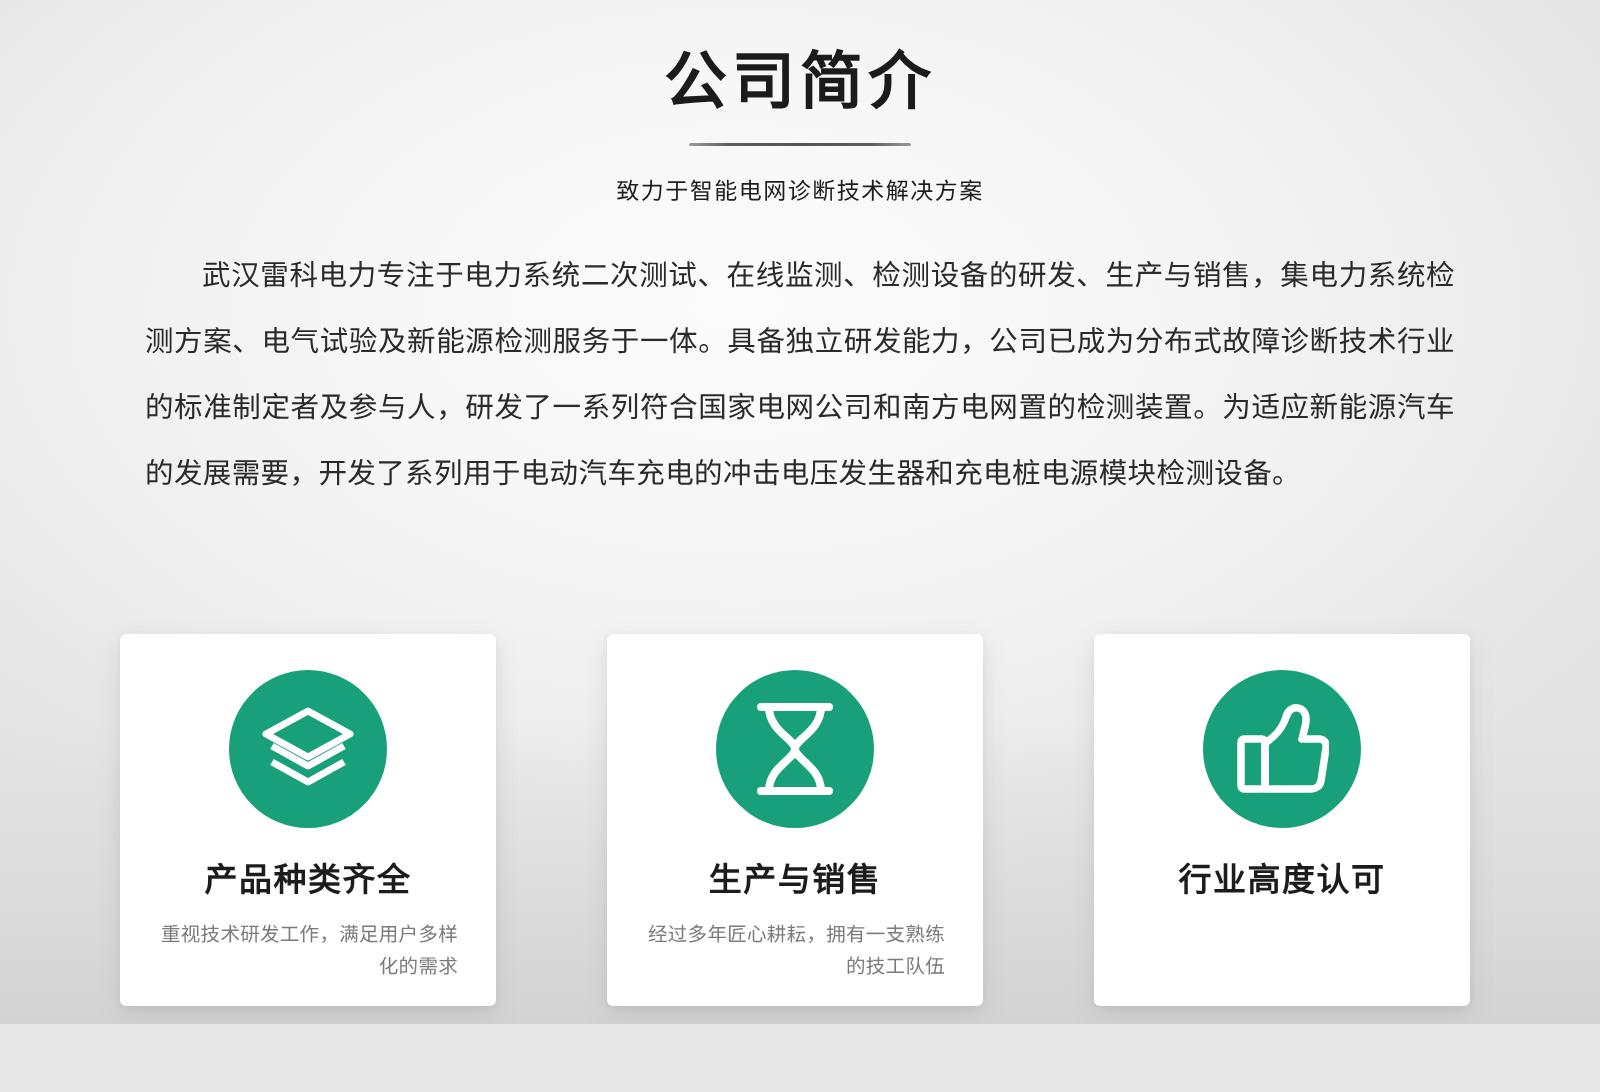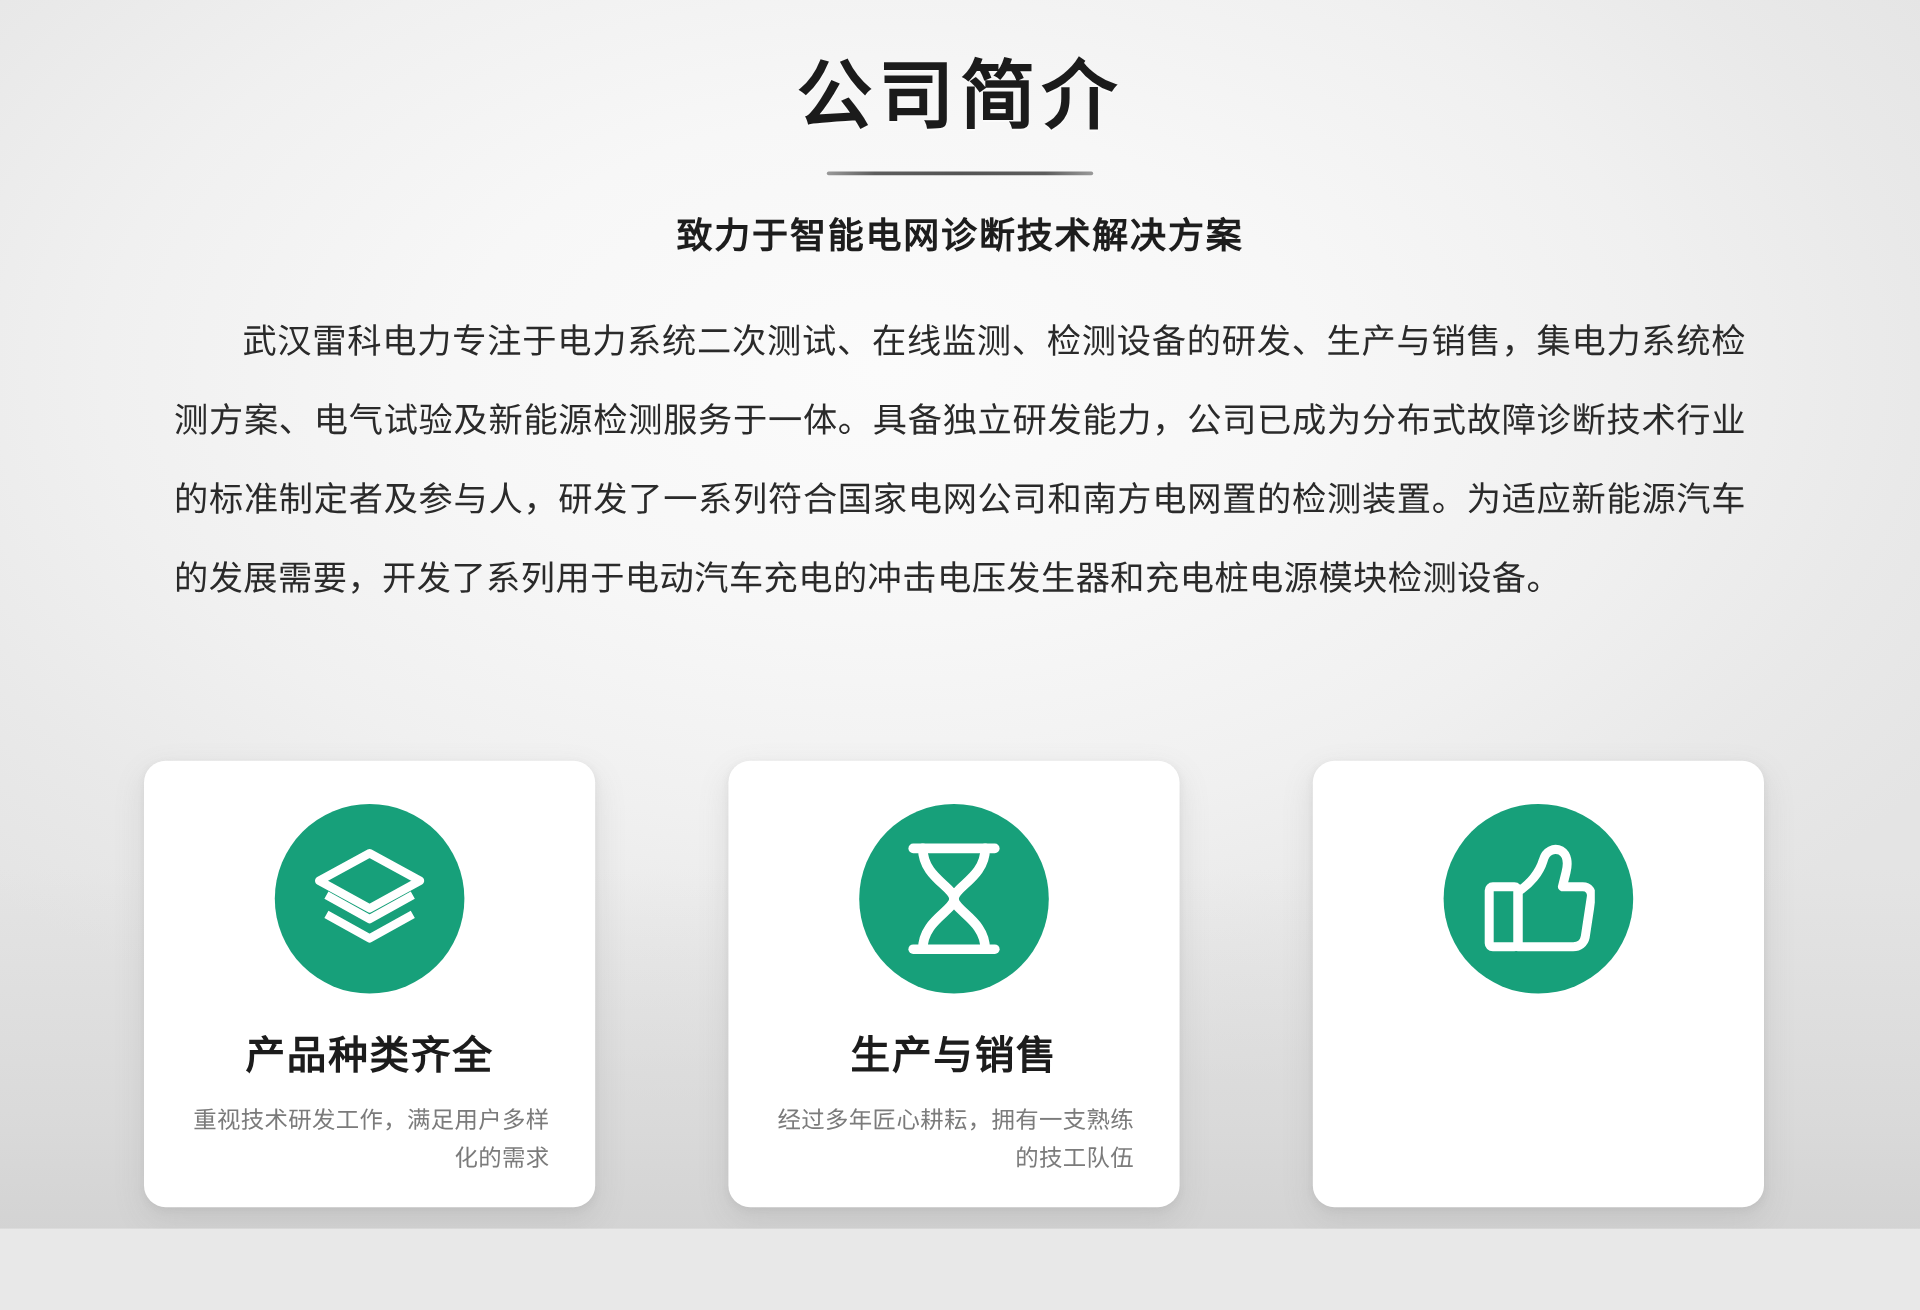--- a/index.html
+++ b/index.html
@@ -52,22 +52,22 @@
   }
   .title-divider {
     width: 222px;
     height: 3px;
     margin: 26px auto 0;
     background: linear-gradient(90deg, #9a9a9a 0%, #5d5d5d 18%, #545454 50%, #5d5d5d 82%, #9a9a9a 100%);
     border-radius: 2px;
   }
   .page-subtitle {
     margin: 26px 0 0;
-    font-size: 30px;
-    font-weight: 700;
+    font-size: 23px;
+    font-weight: 400;
     color: #1d1d1d;
     letter-spacing: 1.5px;
   }
 
   
   .intro {
     position: relative;
     z-index: 2;
     width: 1310px;
     margin: 36px auto 0;
@@ -88,21 +88,21 @@
     width: 1350px;
     display: flex;
     justify-content: space-between;
     z-index: 2;
   }
   .card {
     width: 376px;
     height: 372px;
     box-sizing: border-box;
     background: #ffffff;
-    border-radius: 18px;
+    border-radius: 6px;
     box-shadow: 0 10px 26px rgba(120,120,120,0.16), 0 2px 6px rgba(120,120,120,0.10);
     display: flex;
     flex-direction: column;
     align-items: center;
     padding-top: 36px;
   }
   .icon-circle {
     width: 158px;
     height: 158px;
     border-radius: 50%;
@@ -179,16 +179,17 @@
 
     <div class="card">
       <div class="icon-circle">
         <svg width="94" height="92" viewBox="0 0 94 92" aria-hidden="true">
           <g fill="none" stroke="#ffffff" stroke-width="7.5" stroke-linejoin="round" stroke-linecap="round">
             <rect x="6" y="36" width="24" height="50" rx="3"></rect>
             <path d="M30 40 C40 34 48 24 51 14 C53 6 60 3 66 6 C71 9 72 16 70 24 L67 36 H84 C89 36 92 40 91 45 L86 78 C85 83 81 86 76 86 H30 Z"></path>
           </g>
         </svg>
       </div>
+      <div class="card-title">行业高度认可</div>
     </div>
 
   </div>
 </div>
 
 </body></html>

